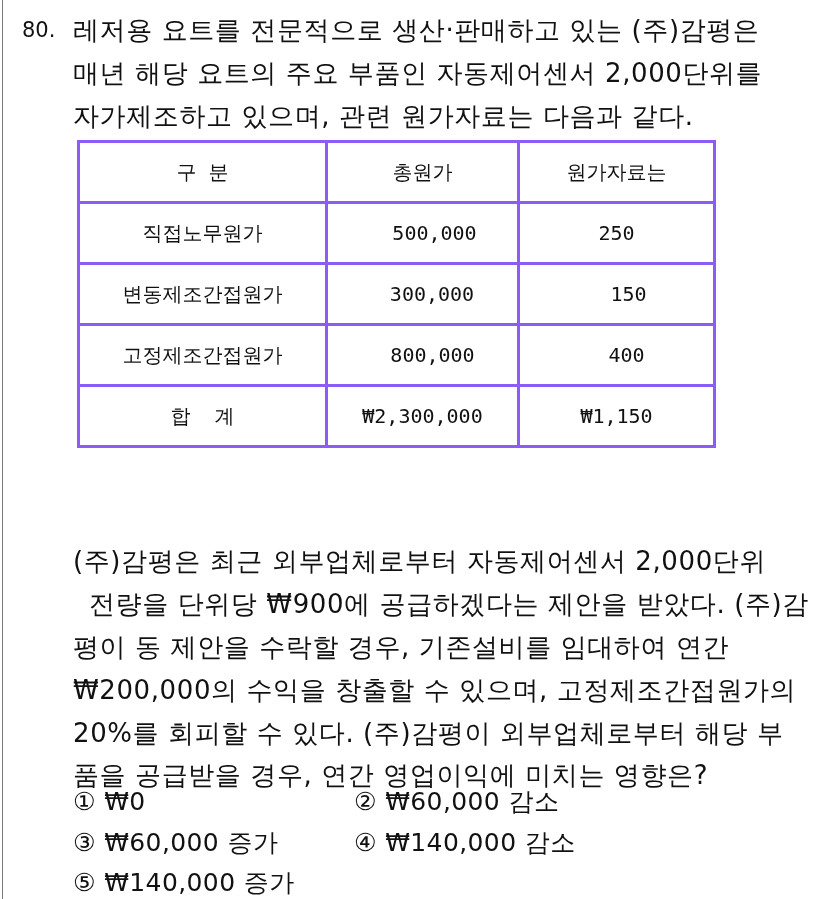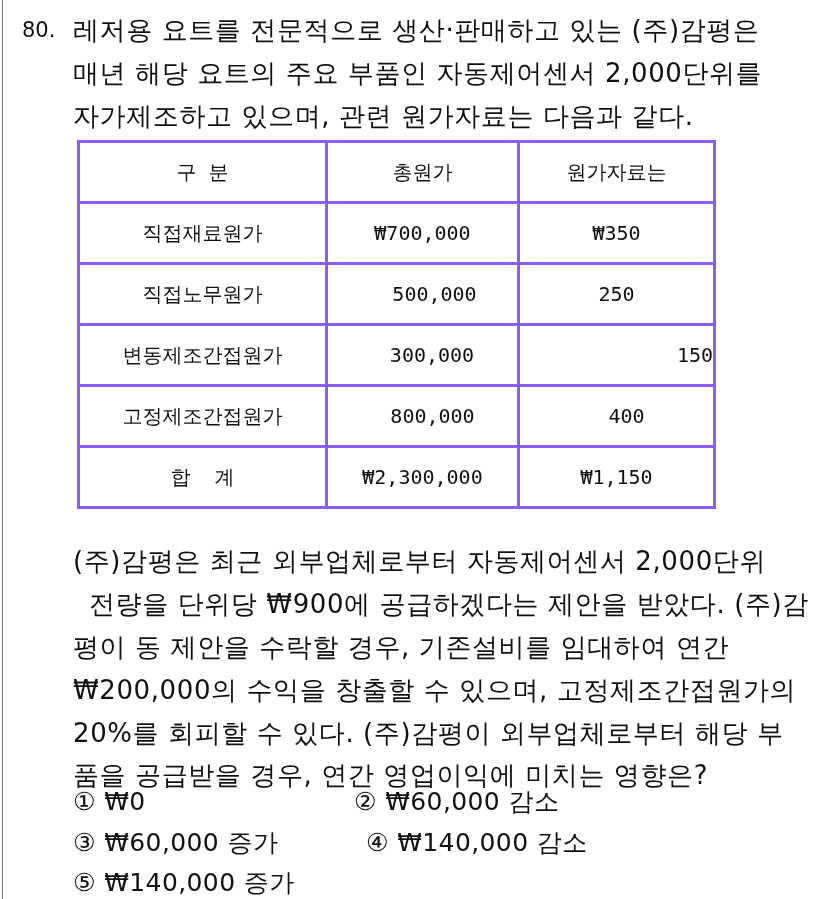--- a/index.html
+++ b/index.html
@@ -86,33 +86,28 @@
       <col class="c2">
       <col class="c3">
   </colgroup>
   <tbody>
       <tr>
     <th>구 분</th>
     <th>총원가</th>
     <th>원가자료는</th>
   </tr>
   <tr>
-    <td>직접재료원가</td>
-    <td>₩700,000</td>
-    <td>₩350</td>
-  </tr>
-  <tr>
     <td>직접노무원가</td>
     <td style="padding-left:24px;">500,000</td>
     <td style="">250</td>
   </tr>
   <tr>
     <td>변동제조간접원가</td>
     <td style="padding-left:19px;">300,000</td>
-    <td style="padding-left:24px;text-align:right;">150</td>
+    <td style="padding-left:24px;">150</td>
   </tr>
   <tr>
     <td>고정제조간접원가</td>
     <td style="padding-left:20px;">800,000</td>
     <td style="padding-left:20px;">400</td>
   </tr>
   <tr>
     <td style="white-space:pre;">합  계</td>
     <td>₩2,300,000</td>
     <td>₩1,150</td>
@@ -132,20 +127,20 @@
   <span>₩0</span>
 </div>
 <div class="options" style="left:354px; top:788px;">
   <span>②</span>
   <span>₩60,000 감소</span>
 </div>
 <div class="options" style="left:73px; top:829px;">
   <span>③</span>
   <span>₩60,000 증가</span>
 </div>
-<div class="options" style="left:354px; top:829px;margin-left:12px;">
+<div class="options" style="left:354px; top:829px;">
   <span>④</span>
   <span>₩140,000 감소</span>
 </div>
 <div class="options" style="left:73px; top:869px;">
   <span>⑤</span>
   <span>₩140,000 증가</span>
 </div>
 
 </body></html>

